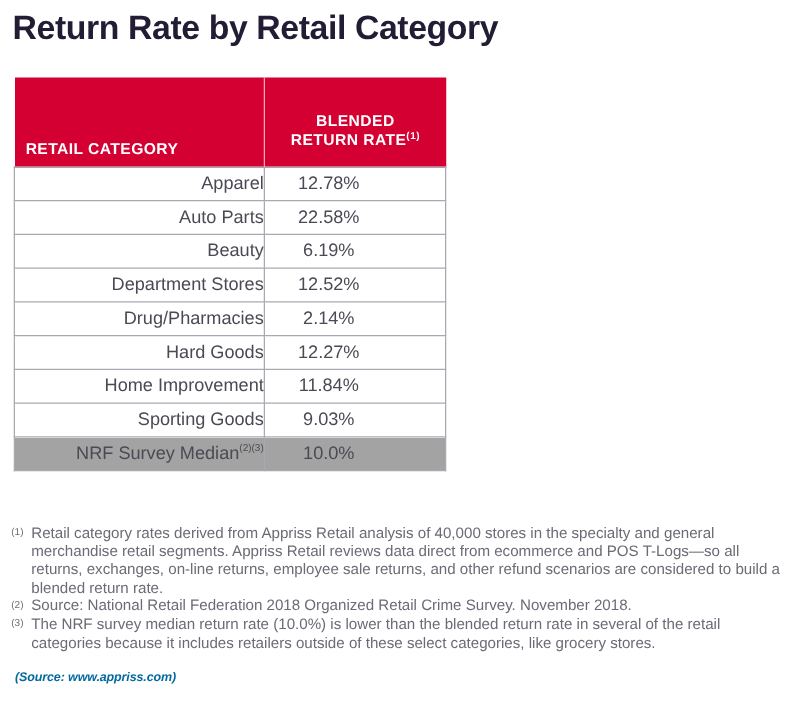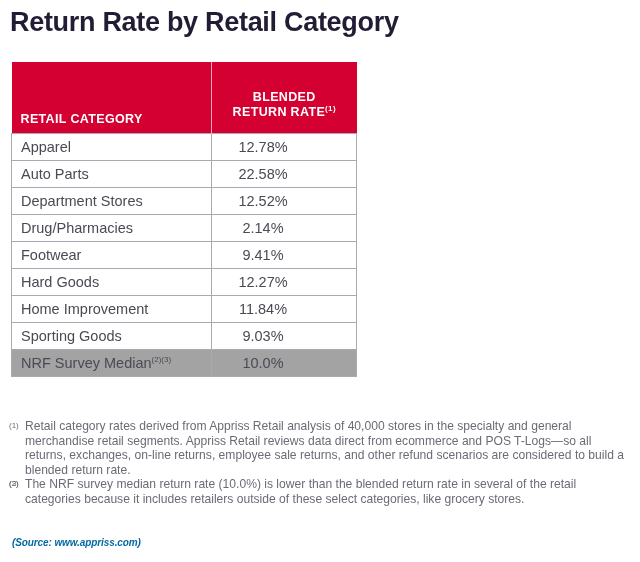--- a/index.html
+++ b/index.html
@@ -78,21 +78,21 @@
     color: #4A4A55;
     height: 26px;
     line-height: 26px;
     padding: 0;
     border: 1px solid #A9A9B2;
     background: #ffffff;
     overflow: hidden;
     white-space: nowrap;
   }
   tbody td.cell-cat {
-    text-align: left;
+    text-align: right;
     padding-left: 9px;
   }
   tbody td.cell-val {
     text-align: center;
     padding-right: 42px;
   }
   tbody tr.row-highlight td {
     background: #a3a3a3;
   }
 
@@ -160,30 +160,30 @@
     <tbody id="table-body">
         <tr>
           <td class="cell-cat"><span>Apparel</span></td>
           <td class="cell-val">12.78%</td>
         </tr>
         <tr>
           <td class="cell-cat"><span>Auto Parts</span></td>
           <td class="cell-val">22.58%</td>
         </tr>
         <tr>
+          <td class="cell-cat"><span>Beauty</span></td>
+          <td class="cell-val">6.19%</td>
+        </tr>
+        <tr>
           <td class="cell-cat"><span>Department Stores</span></td>
           <td class="cell-val">12.52%</td>
         </tr>
         <tr>
           <td class="cell-cat"><span>Drug/Pharmacies</span></td>
           <td class="cell-val">2.14%</td>
-        </tr>
-        <tr>
-          <td class="cell-cat"><span>Footwear</span></td>
-          <td class="cell-val">9.41%</td>
         </tr>
         <tr>
           <td class="cell-cat"><span>Hard Goods</span></td>
           <td class="cell-val">12.27%</td>
         </tr>
         <tr>
           <td class="cell-cat"><span>Home Improvement</span></td>
           <td class="cell-val">11.84%</td>
         </tr>
         <tr>
@@ -193,17 +193,17 @@
         <tr class="row-highlight">
           <td class="cell-cat"><span>NRF Survey Median</span><sup>(2)(3)</sup></td>
           <td class="cell-val">10.0%</td>
         </tr>
       </tbody>
   </table>
 </div>
 
 <div class="footnotes" id="footnotes">
     <div class="footnote"><span class="fn-mark">(1)</span><span>Retail category rates derived from Appriss Retail analysis of 40,000 stores in the specialty and general merchandise retail segments. Appriss Retail reviews data direct from ecommerce and POS T-Logs—so all returns, exchanges, on-line returns, employee sale returns, and other refund scenarios are considered to build a blended return rate.</span></div>
-    <div class="footnote"><span class="fn-mark">(2)</span></div>
+    <div class="footnote"><span class="fn-mark">(2)</span><span>Source: National Retail Federation 2018 Organized Retail Crime Survey. November 2018.</span></div>
     <div class="footnote"><span class="fn-mark">(3)</span><span>The NRF survey median return rate (10.0%) is lower than the blended return rate in several of the retail categories because it includes retailers outside of these select categories, like grocery stores.</span></div>
   </div>
 
 <div class="source-line">(Source: www.appriss.com)</div>
 
 </body></html>

